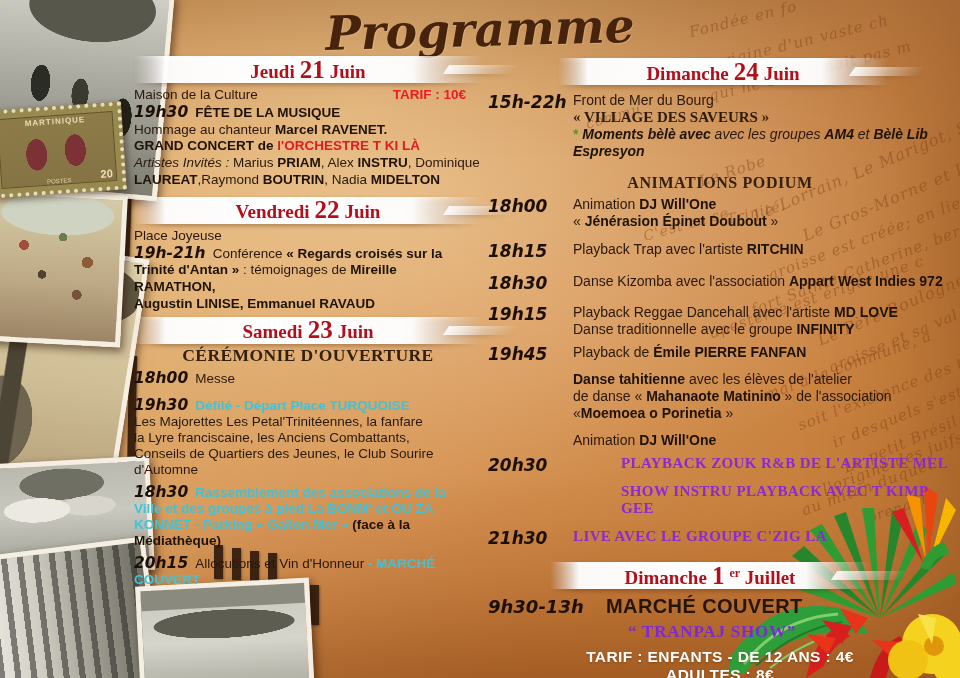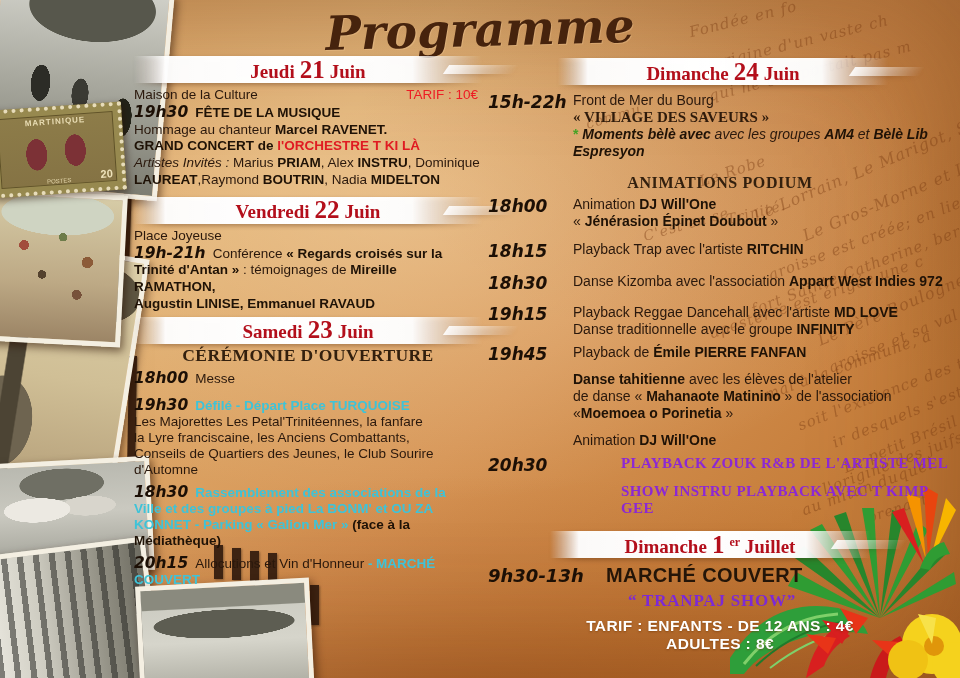--- a/index.html
+++ b/index.html
@@ -99,21 +99,21 @@
   .line .time{font-style:italic;font-weight:700;font-size:15.5px;margin-right:7px;color:#1c0f05;
     font-family:"DejaVu Sans", sans-serif;}
   .s-b{font-weight:700;color:#1f1206;}
   .s-red{font-weight:700;color:#e01b22;}
   .s-cyan{font-weight:700;color:#3ec3d8;}
   .s-it{font-style:italic;}
   .s-bit{font-style:italic;font-weight:700;color:#1f1206;}
   .s-green{font-weight:700;color:#46a325;}
   .s-serif{font-family:"Liberation Serif", serif;font-weight:700;font-size:15px;color:#2f1b0b;}
   .s-pur{font-family:"Liberation Serif", serif;font-weight:700;font-size:15px;letter-spacing:.4px;color:#8c28d4;}
-  .s-tarif{float:right;font-weight:400;color:#ed1c24;margin-right:4px;}
+  .s-tarif{float:right;font-weight:700;color:#ed1c24;margin-right:16px;}
   .subtitle{margin-top:1px;text-align:center;font-family:"Liberation Serif", serif;font-weight:700;
     font-size:17.5px;letter-spacing:.4px;color:#33200e;}
   
   .prow{display:flex;}
   .ptime{flex:none;width:85px;font-style:italic;font-weight:700;font-size:17px;color:#1c0f05;
     font-family:"DejaVu Sans", sans-serif;}
   .plines{flex:1;}
   .plines .line{font-size:14px;line-height:17px;}
   .podium-title{margin-top:14px;text-align:center;font-family:"Liberation Serif", serif;
     font-weight:700;font-size:16px;letter-spacing:.6px;color:#33200e;}
@@ -328,20 +328,26 @@
             <div class="line" style="margin-top: 10px;"><span>Animation </span><span class="s-b">DJ Will'One</span></div>
           </div>
         </div>
         <div class="prow" style="margin-top: 6px; gap: 48px;">
           <span class="ptime">20h30</span>
           <div class="plines">
             <div class="line"><span class="s-pur">PLAYBACK ZOUK R&amp;B DE L'ARTISTE MEL</span></div>
             <div class="line" style="margin-top: 11px;"><span class="s-pur">SHOW INSTRU PLAYBACK AVEC T KIMP GEE</span></div>
           </div>
         </div>
+        <div class="prow" style="margin-top: 11px;">
+          <span class="ptime">21h30</span>
+          <div class="plines">
+            <div class="line"><span class="s-pur">LIVE AVEC LE GROUPE C'ZIG LA</span></div>
+          </div>
+        </div>
       </div>
 
     <div class="band mt14" style="width:320px;margin-left:62px;">
       <span class="band-text"><span>Dimanche</span><span class="num">1</span><sup>er</sup>&nbsp;<span>Juillet</span></span>
     </div>
     <div class="closing-row">
       <span class="closing-time">9h30-13h</span>
       <span class="closing-event">MARCHÉ COUVERT</span>
     </div>
     <div class="tranpaj">“ TRANPAJ SHOW”</div>

